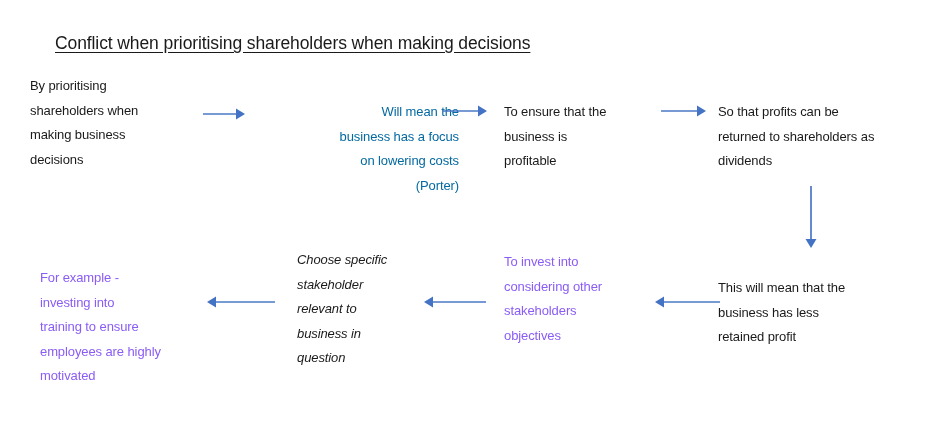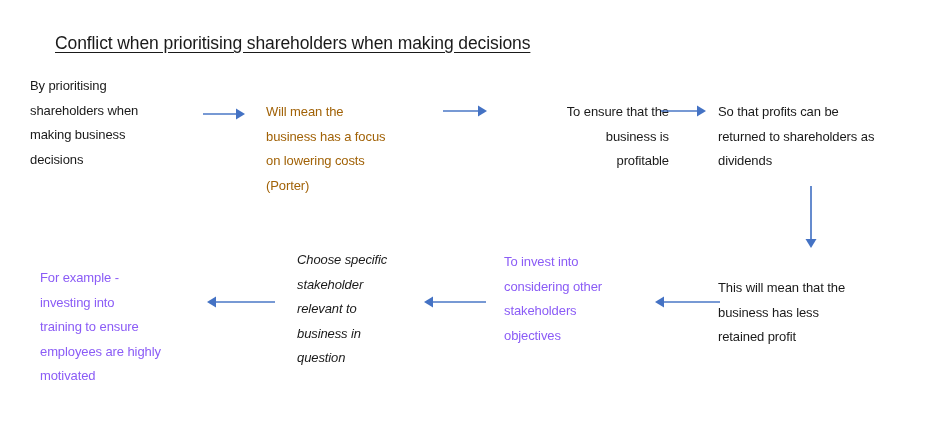--- a/index.html
+++ b/index.html
@@ -55,25 +55,25 @@
 
 <div id="canvas">
 
   <div class="title">Conflict when prioritising shareholders when making decisions</div>
 
   <div id="nodes-layer">
       <div class="node" style="left: 30px; top: 66px; width: 175px; color: rgb(26, 26, 26);">By prioritising
 shareholders when
 making business
 decisions</div>
-      <div class="node" style="left: 266px; top: 92px; width: 185px; color: #a16207;">Will mean the
+      <div class="node" style="left: 274px; top: 92px; width: 185px; color: #0369a1; text-align: right;">Will mean the
 business has a focus
 on lowering costs
 (Porter)</div>
-      <div class="node" style="left: 504px; top: 92px; width: 165px; color: rgb(26, 26, 26); text-align: right;">To ensure that the
+      <div class="node" style="left: 504px; top: 92px; width: 165px; color: rgb(26, 26, 26);">To ensure that the
 business is
 profitable</div>
       <div class="node" style="left: 718px; top: 92px; width: 215px; color: rgb(26, 26, 26);">So that profits can be
 returned to shareholders as
 dividends</div>
       <div class="node" style="left: 718px; top: 268px; width: 200px; color: rgb(26, 26, 26);">This will mean that the
 business has less
 retained profit</div>
       <div class="node" style="left: 504px; top: 242px; width: 150px; color: #8b5cf6;">To invest into
 considering other

